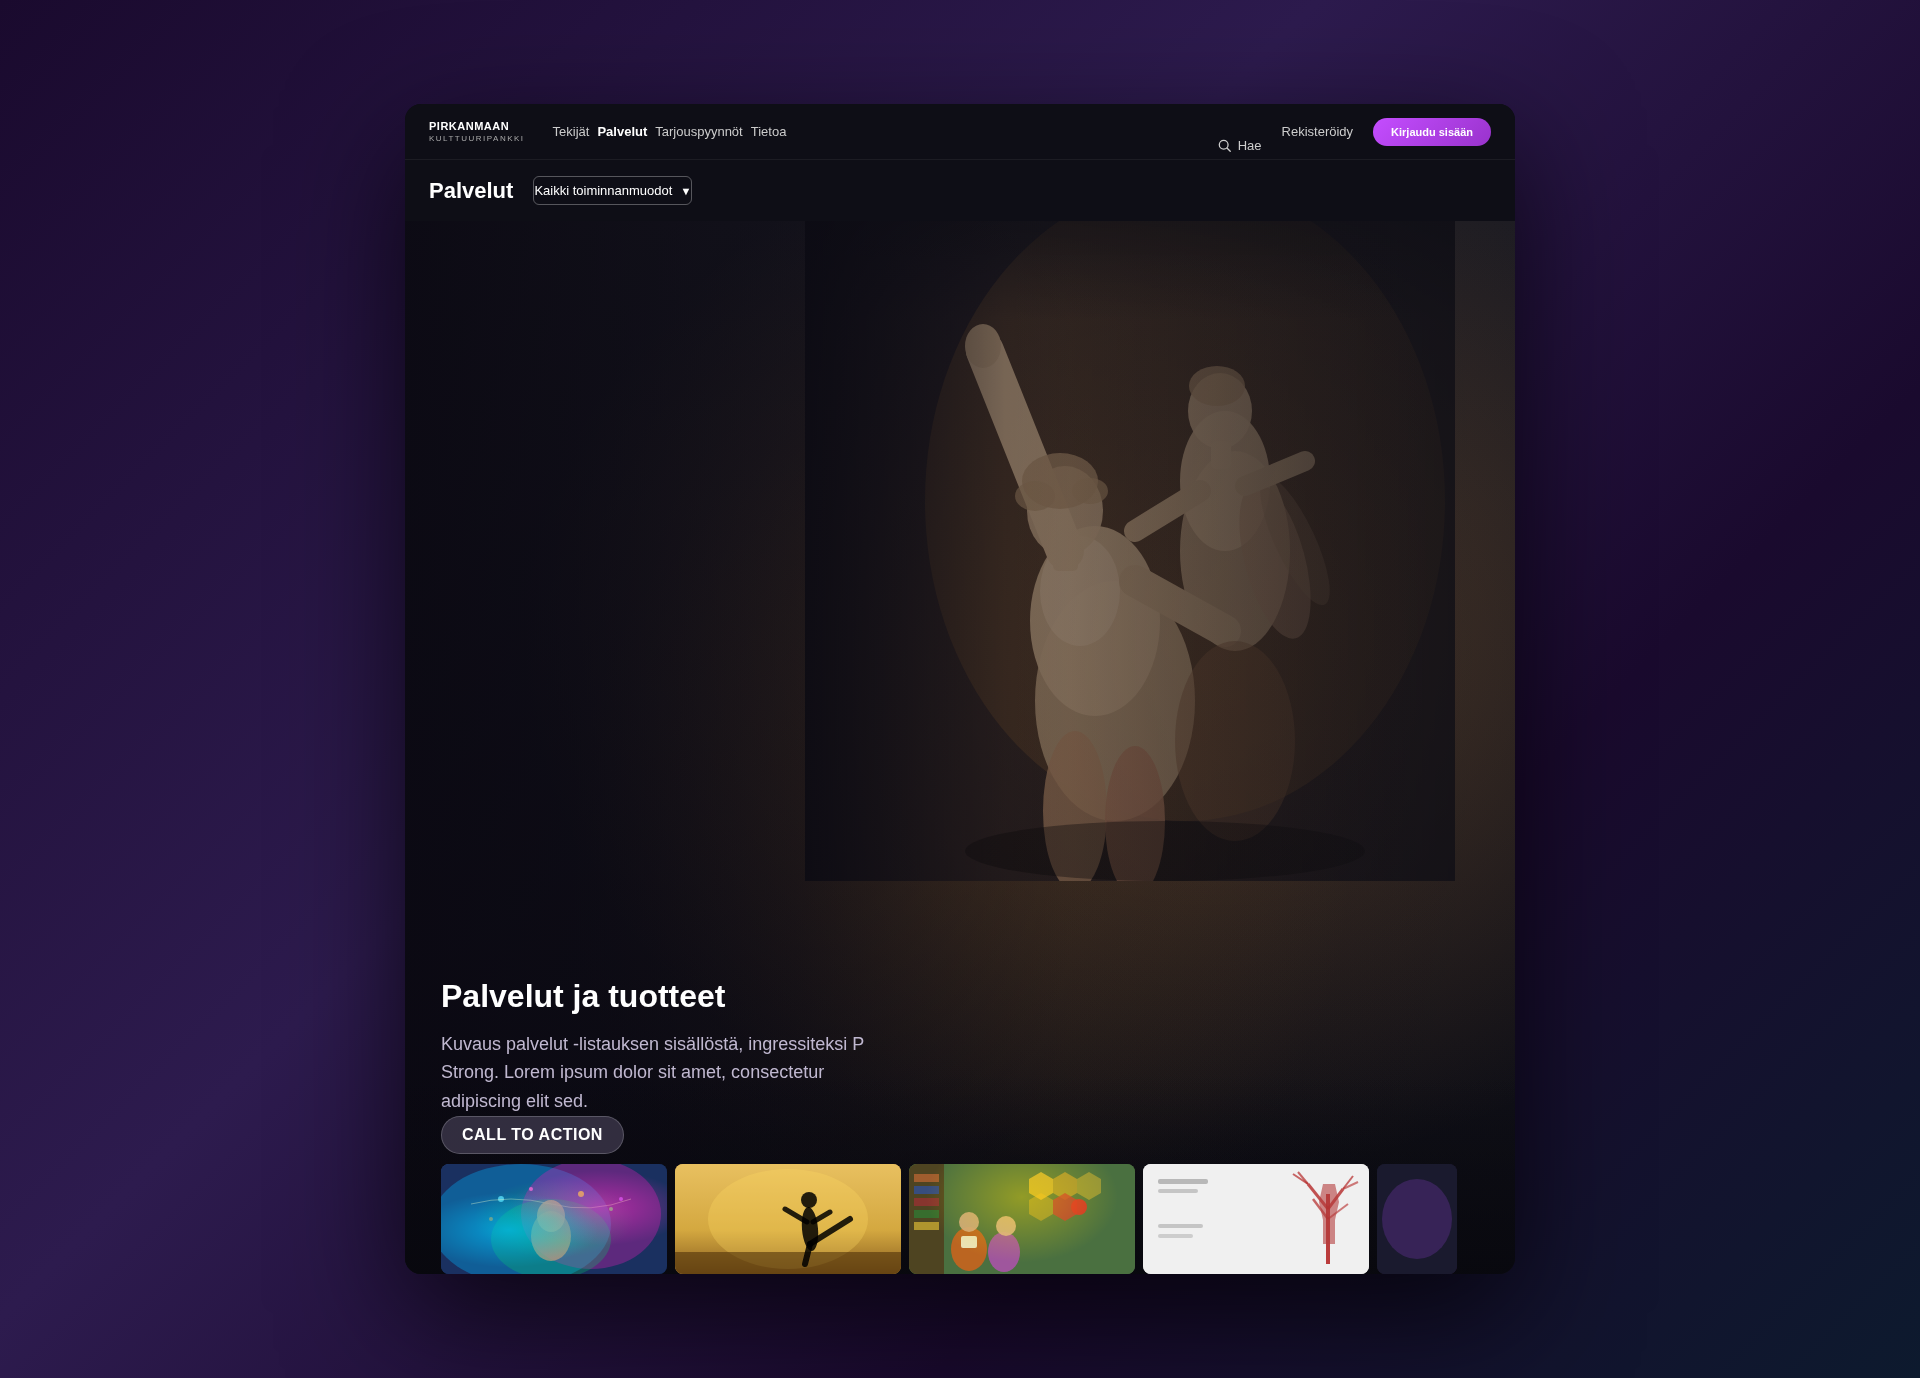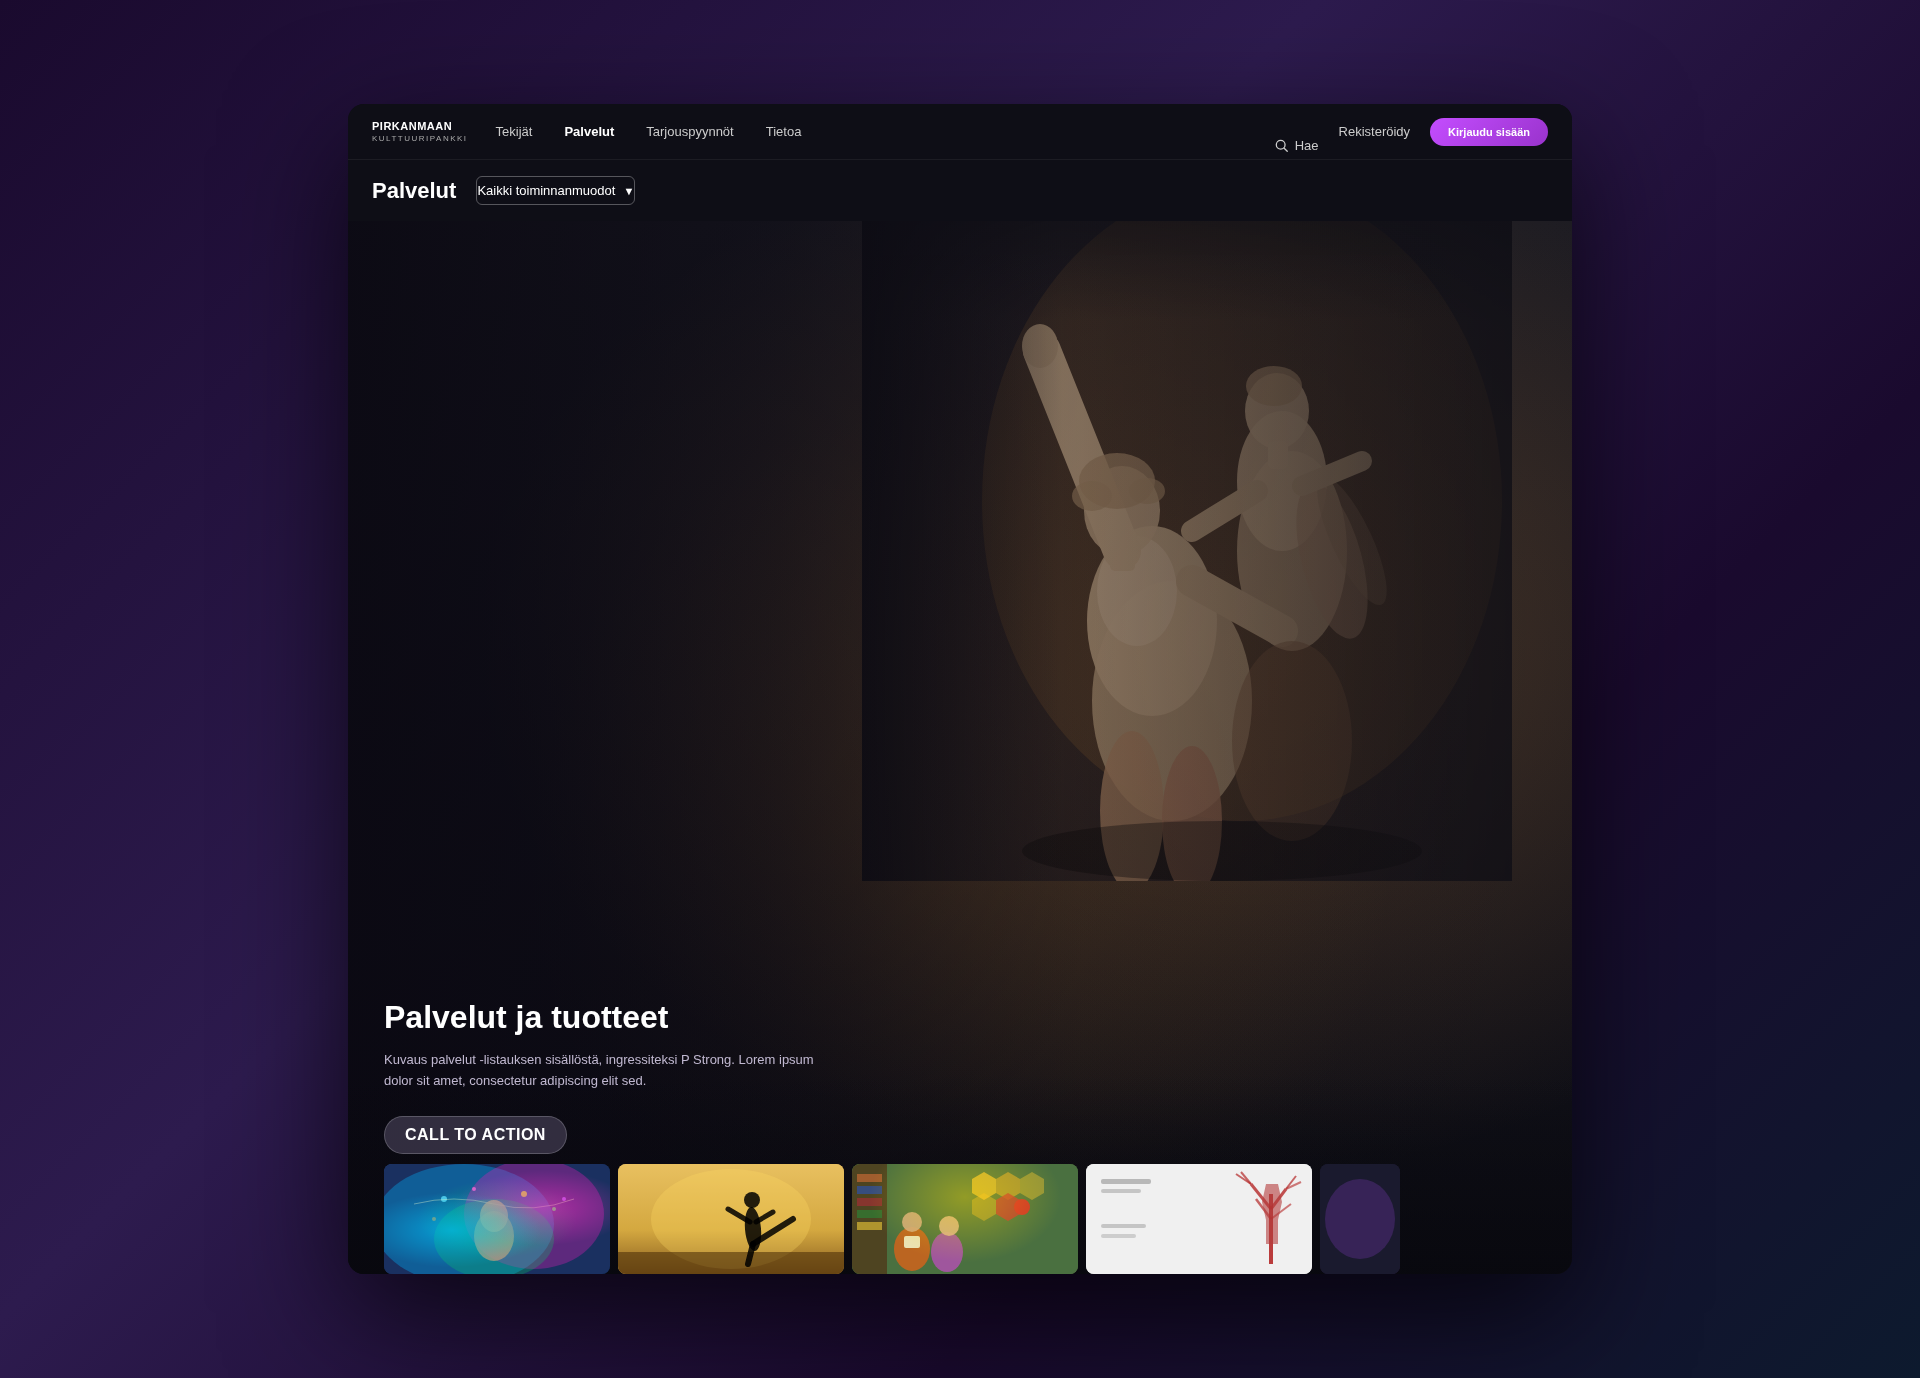--- a/index.html
+++ b/index.html
@@ -9,21 +9,21 @@
       height: 1378px;
       background: linear-gradient(135deg, #1a0a2e 0%, #2d1b4e 40%, #1a0a2e 70%, #0d1a2e 100%);
       display: flex;
       align-items: center;
       justify-content: center;
       font-family: -apple-system, BlinkMacSystemFont, 'Segoe UI', Arial, sans-serif;
       overflow: hidden;
     }
 
     .browser-window {
-      width: 1224px;
+      width: 1110px;
       height: 1170px;
       background: #111118;
       border-radius: 16px;
       overflow: hidden;
       box-shadow: 0 40px 120px rgba(0,0,0,0.7);
       display: flex;
       flex-direction: column;
     }
 
     
@@ -56,21 +56,21 @@
     .logo-sub {
       color: #aaa;
       font-size: 8px;
       letter-spacing: 1.5px;
       text-transform: uppercase;
     }
 
     .nav-links {
       display: flex;
       align-items: center;
-      gap: 32px;
+      gap: 8px;
       flex: 1;
     }
 
     .nav-link {
       color: #ccc;
       font-size: 13px;
       cursor: pointer;
       text-decoration: none;
     }
 
@@ -208,23 +208,22 @@
     .hero-title {
       color: #fff;
       font-size: 32px;
       font-weight: 800;
       line-height: 1.2;
       margin-bottom: 14px;
     }
 
     .hero-description {
       color: #c0b8d0;
-      font-size: 13px;
+      font-size: 18px;
       line-height: 1.6;
-      margin-bottom: 24px;
     }
 
     .cta-button {
       background: rgba(60, 55, 75, 0.8);
       color: #fff;
       border: 1.5px solid rgba(255,255,255,0.2);
       border-radius: 20px;
       padding: 9px 20px;
       font-size: 16px;
       font-weight: 600;

